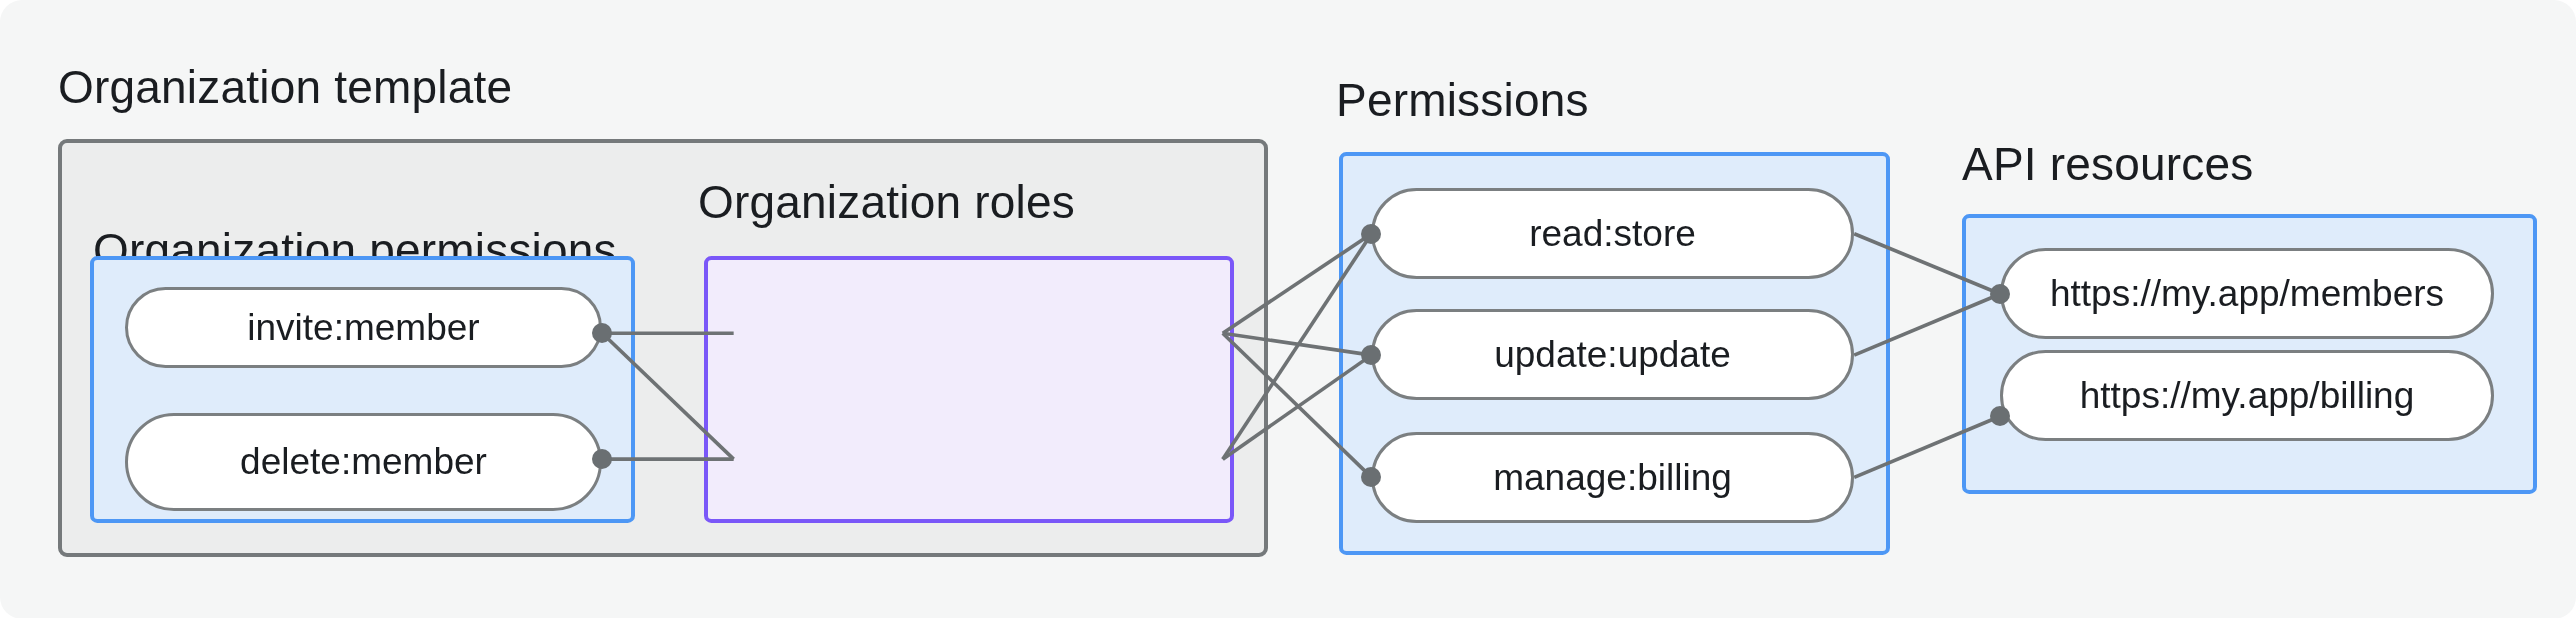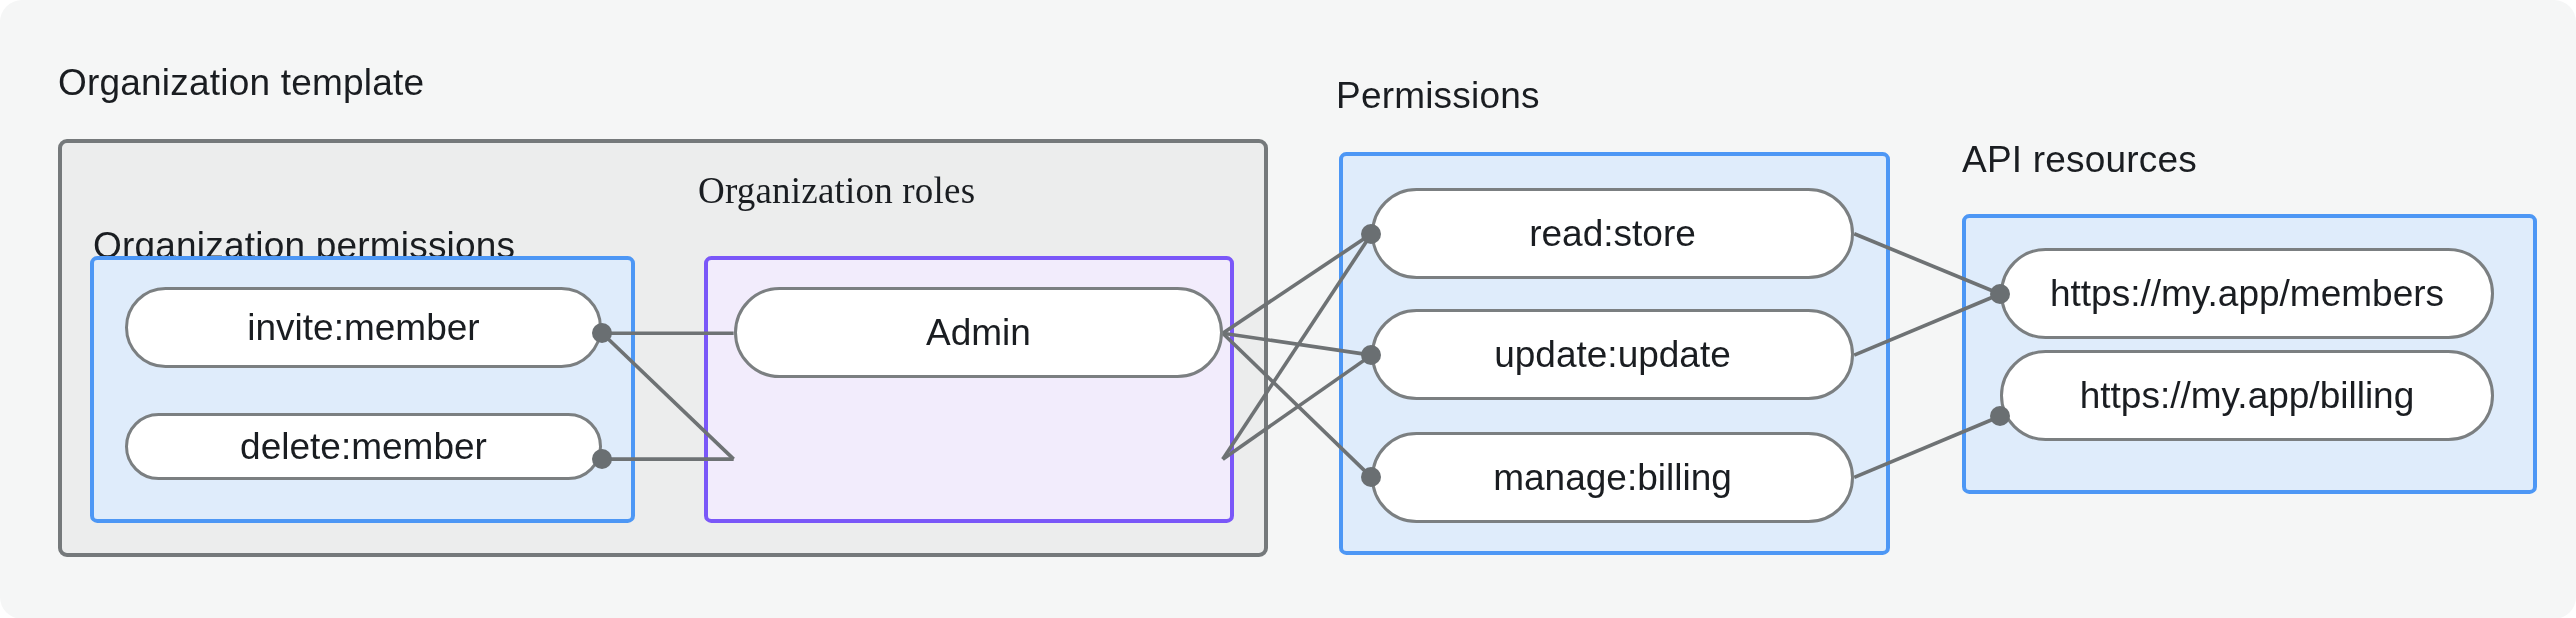--- a/index.html
+++ b/index.html
@@ -22,21 +22,21 @@
     position:relative;
     width:2576px;height:619px;
     background:var(--canvas-bg);
     border-radius:22px;
     overflow:hidden;
     font-family:"Liberation Sans", sans-serif;
     color:var(--text);
   }
   .heading{
     position:absolute;
-    font-size:37px;
+    font-size:46px;
     font-weight:500;
     line-height:1;
     letter-spacing:0.2px;
     white-space:nowrap;
   }
   .group-box{
     position:absolute;
     box-sizing:border-box;
     border-radius:9px;
   }
@@ -84,30 +84,30 @@
     width:20px;height:20px;
     border-radius:50%;
     background:var(--dot);
     z-index:4;
   }
 
   
   [data-name="diagram-title"]{left:58px;top:64px;}
   [data-name="organization-template-box"]{left:58px;top:139px;width:1210px;height:418px;}
   [data-name="org-permissions-heading"]{left:93px;top:179px;margin-top:48px;}
-  [data-name="org-roles-heading"]{left:698px;top:172px;font-family:Liberation Serif, serif;}
+  [data-name="org-roles-heading"]{left:698px;top:179px;}
   [data-name="permissions-heading"]{left:1336px;top:77px;}
   [data-name="api-resources-heading"]{left:1962px;top:141px;}
   [data-name="org-permissions-group-box"]{left:90px;top:256px;width:545px;height:267px;}
   [data-name="org-roles-group-box"]{left:704px;top:256px;width:530px;height:267px;}
   [data-name="permissions-group-box"]{left:1339px;top:152px;width:551px;height:403px;}
   [data-name="api-resources-group-box"]{left:1962px;top:214px;width:575px;height:280px;}
 
   [data-node="invite-member"]{left:125px;top:287px;width:477px;height:81px;}
-  [data-node="delete-member"]{left:125px;top:413px;width:477px;height:67px;}
+  [data-node="delete-member"]{left:125px;top:413px;width:477px;height:98px;}
   [data-node="role-admin"]{left:734px;top:287px;width:489px;height:91px;}
   [data-node="role-member"]{left:734px;top:413px;width:489px;height:91px;}
   [data-node="read-store"]{left:1371px;top:188px;width:483px;height:91px;}
   [data-node="update-store"]{left:1371px;top:309px;width:483px;height:91px;}
   [data-node="manage-billing"]{left:1371px;top:432px;width:483px;height:91px;}
   [data-node="api-members"]{left:2000px;top:248px;width:494px;height:91px;}
   [data-node="api-billing"]{left:2000px;top:350px;width:494px;height:91px;}
 </style>
 </head>
 <body>
@@ -138,21 +138,20 @@
       <line x1="1340" y1="503" x2="1503" y2="256"></line>
       <line x1="1340" y1="503" x2="1503" y2="389"></line>
       <line x1="2032" y1="256" x2="2192" y2="322"></line>
       <line x1="2032" y1="389" x2="2192" y2="322"></line>
       <line x1="2032" y1="523" x2="2192" y2="456"></line>
     </svg>
 
   <div class="pill" data-node="invite-member" data-name="node-invite-member">invite:member</div>
   <div class="pill" data-node="delete-member" data-name="node-delete-member">delete:member</div>
 
-  <div class="pill" data-node="role-admin" data-name="node-role-admin">Admin</div>
 
   <div class="pill" data-node="read-store" data-name="node-read-store">read:store</div>
   <div class="pill" data-node="update-store" data-name="node-update-store">update:update</div>
   <div class="pill" data-node="api-members" data-name="node-api-members">https://my.app/members</div>
 
   <div class="pill" data-node="manage-billing" data-name="node-manage-billing">manage:billing</div>
   <div class="pill" data-node="api-billing" data-name="node-api-billing">https://my.app/billing</div>
 
 <div class="dot" data-name="connection-dot" style="left: 592px; top: 323px;"></div>
     <div class="dot" data-name="connection-dot" style="left: 592px; top: 449px;"></div>

